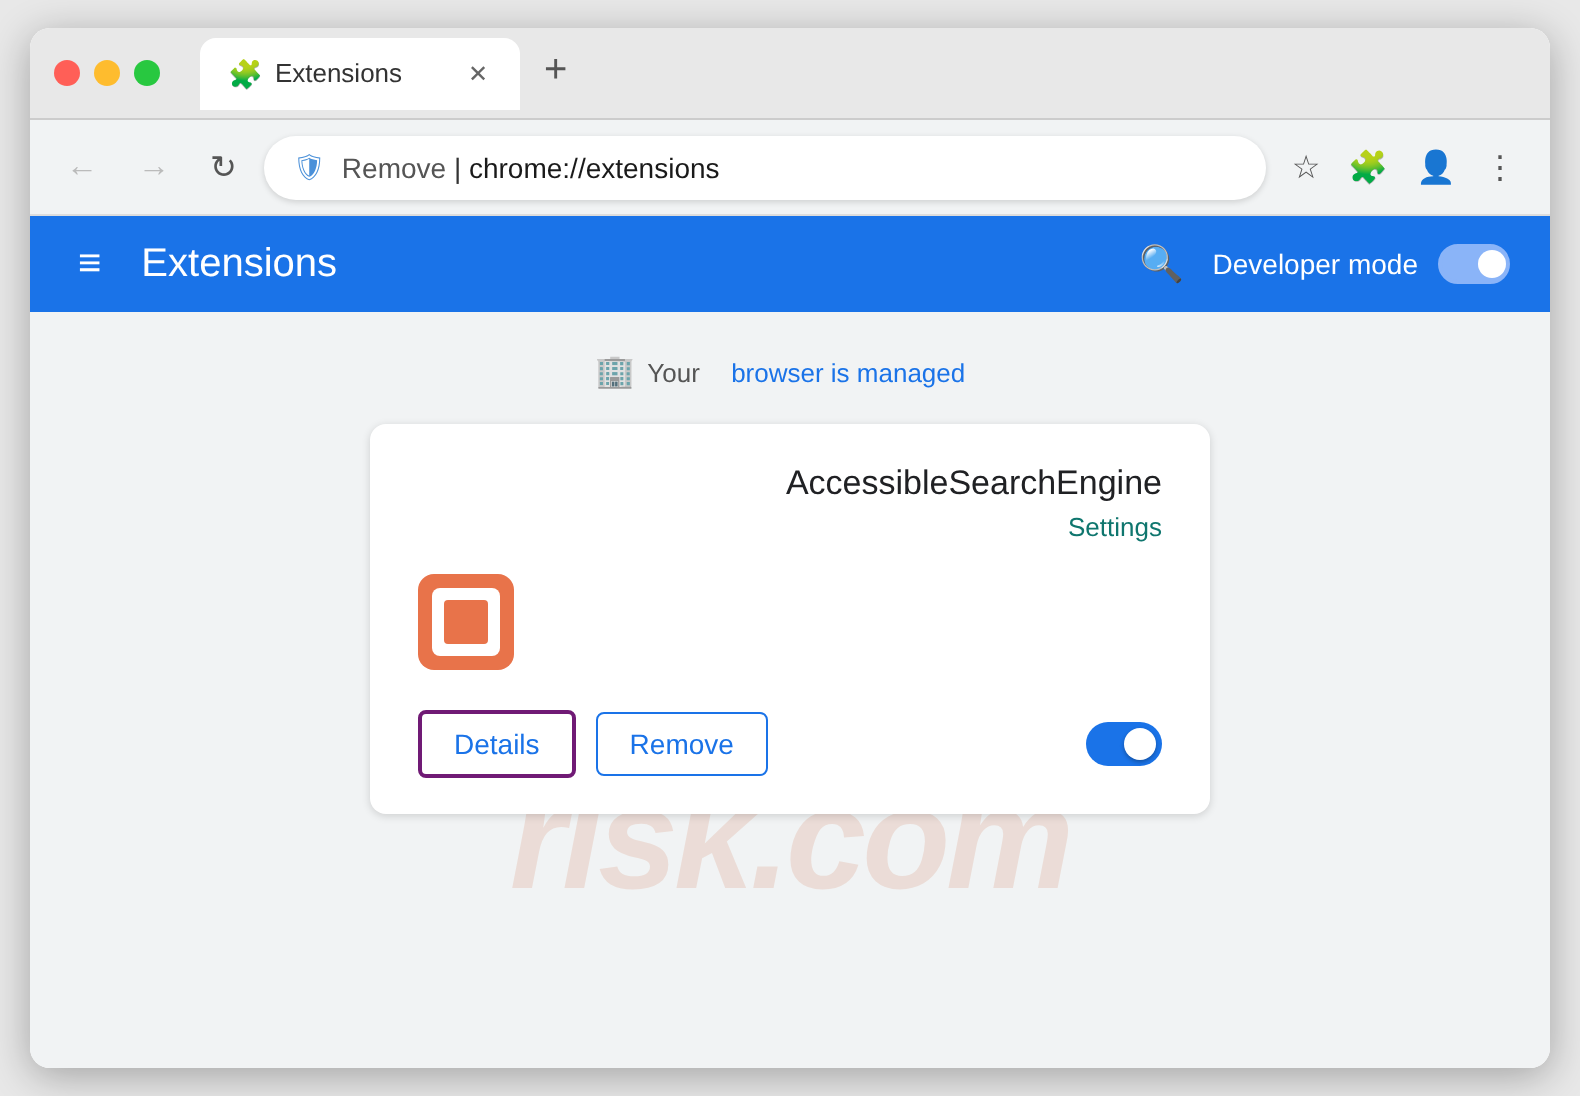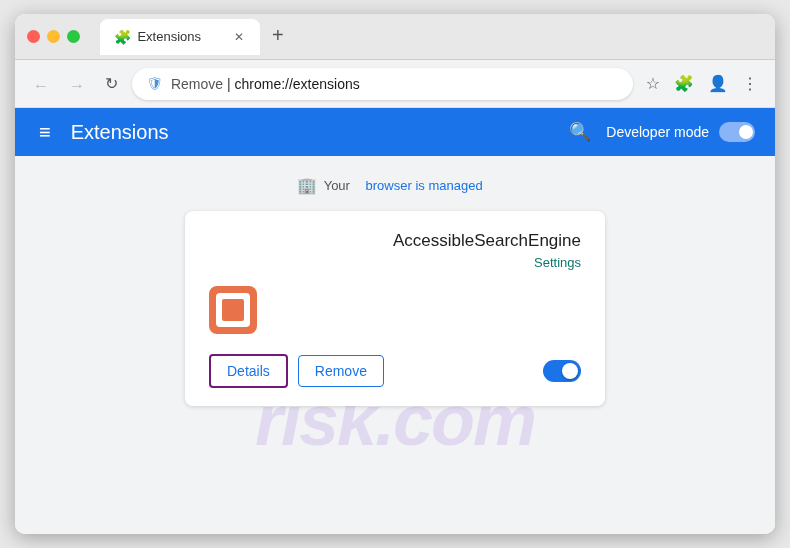--- a/index.html
+++ b/index.html
@@ -273,21 +273,21 @@
     }
 
     .watermark-icon {
       font-size: 120px;
       color: #e87722;
     }
 
     .watermark-text {
       font-size: 72px;
       font-weight: 900;
-      color: #6d28d9;
+      color: #c2410c;
       letter-spacing: -2px;
       font-style: italic;
     }
 
     
     .managed-notice {
       display: flex;
       align-items: center;
       gap: 6px;
       font-size: 13px;

